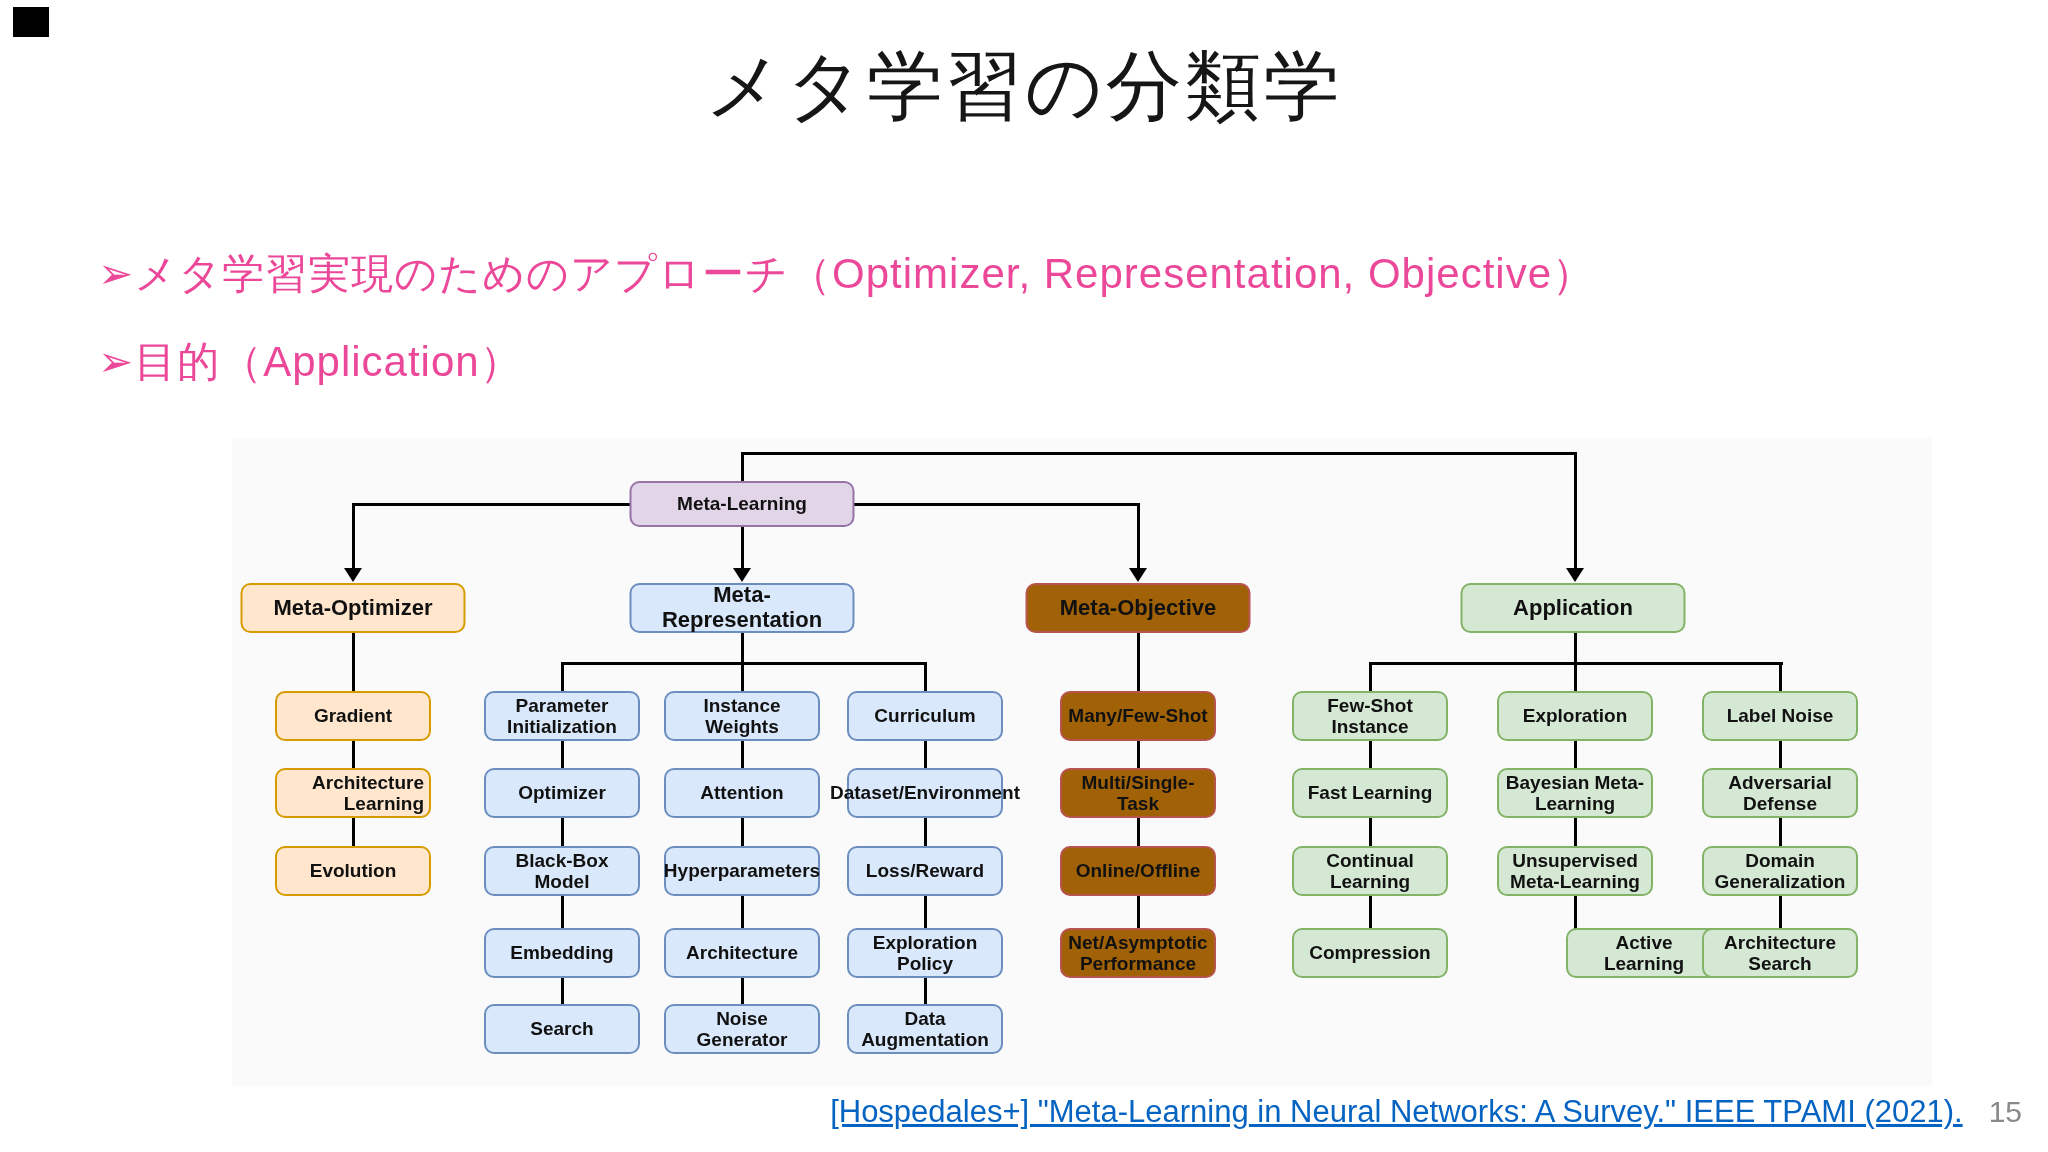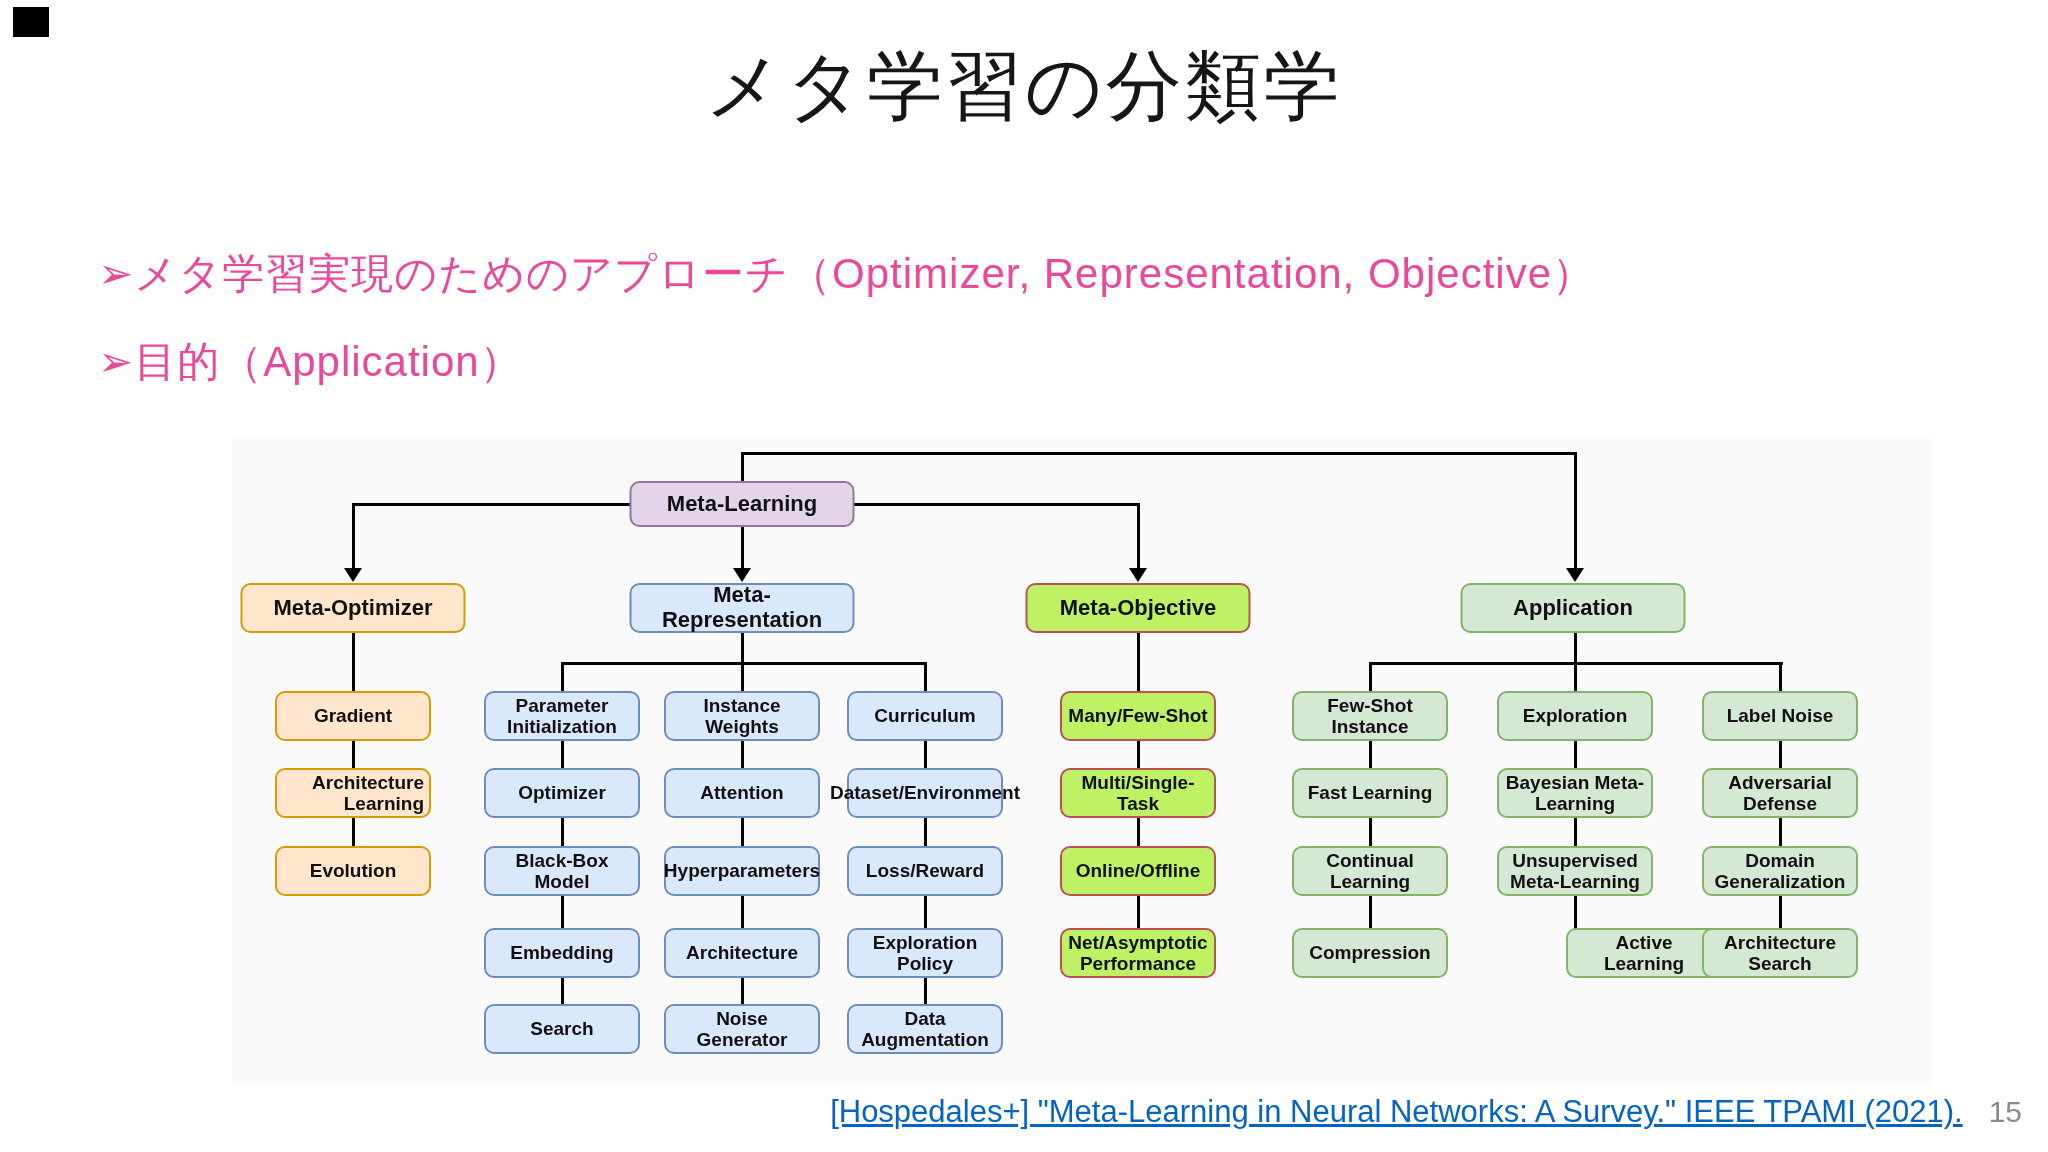--- a/index.html
+++ b/index.html
@@ -29,26 +29,26 @@
     border-left:9px solid transparent;border-right:9px solid transparent;border-top:14px solid #000;
   }
   
   .node{
     position:absolute;transform:translateX(-50%);box-sizing:border-box;z-index:2;
     display:flex;align-items:center;justify-content:center;text-align:center;
     border-radius:10px;border:2.5px solid #000;font-weight:bold;color:#111;
     line-height:1.12;padding:2px 5px;overflow-wrap:break-word;
   }
   .header{width:225px;height:50px;font-size:22px;}
-  .root{width:225px;height:46px;font-size:22px;}
+  .root{width:225px;height:46px;font-size:19px;}
   .child{width:156px;height:50px;font-size:19px;}
   .purple{background:#E1D5E7;border-color:#9673A6;}
   .orange{background:#FFE6CC;border-color:#D79B00;text-align:right;}
   .blue{background:#DAE8FC;border-color:#6C8EBF;}
-  .red{background:#bef264;border-color:#B85450;}
+  .red{background:#a16207;border-color:#B85450;}
   .green{background:#D5E8D4;border-color:#82B366;}
   
   .footer{position:absolute;top:1094px;right:26px;display:flex;align-items:baseline;gap:26px;z-index:3;}
   .citation{font-size:31px;color:#0563C1;text-decoration:underline;cursor:pointer;}
   .pagenum{font-size:30px;color:#8a8a8a;}
 </style>
 </head>
 <body>
 
 <div id="slide">

